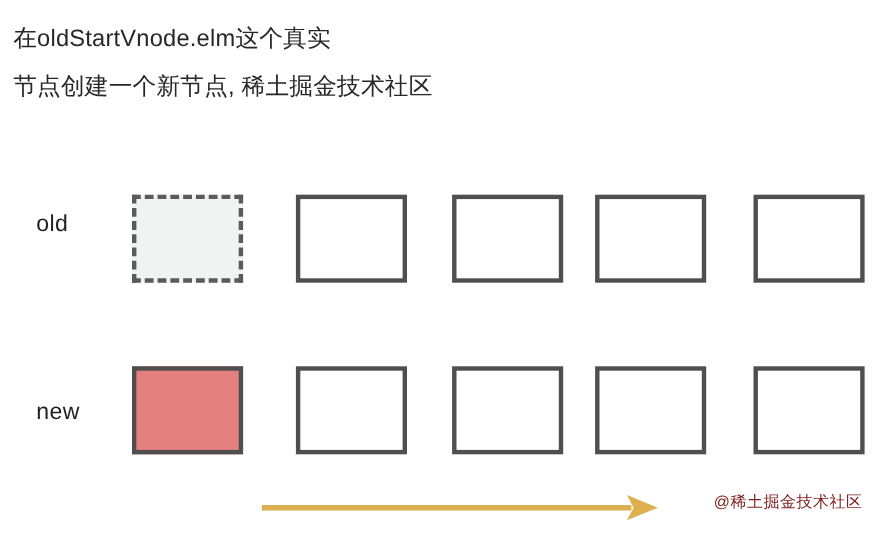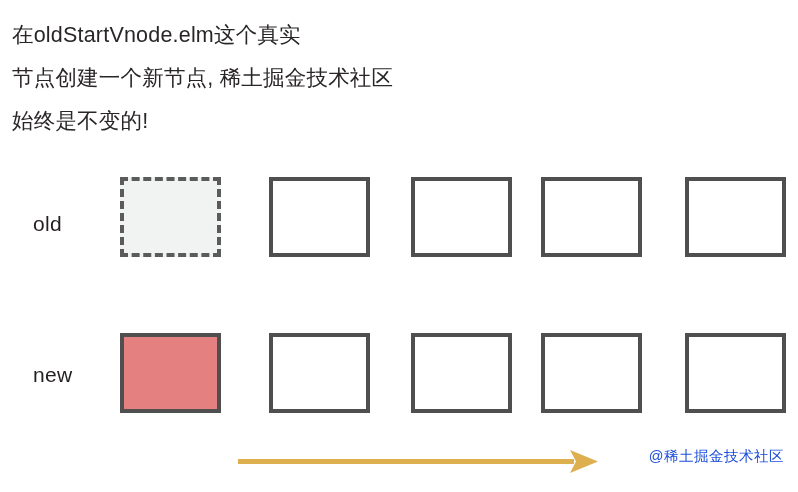--- a/index.html
+++ b/index.html
@@ -33,21 +33,21 @@
     white-space: nowrap;
   }
 
   
   .row-label {
     position: absolute;
     font-size: 21px;
     color: #231f20;
     letter-spacing: 0.3px;
   }
-  .row-label.old { left: 33px; top: 212px; text-align: right; }
+  .row-label.old { left: 33px; top: 192px; text-align: right; }
   .row-label.new { left: 33px; top: 363px; text-align: right; }
 
   
   .node {
     position: absolute;
     box-sizing: border-box;
     width: 101px;
     height: 80px;
     border: 4px solid #4f4f4f;
     background: #ffffff;
@@ -70,34 +70,33 @@
     height: 36px;
   }
   .arrow-wrap svg { display: block; }
 
   
   .watermark {
     position: absolute;
     right: 14px;
     top: 447px;
     font-size: 14.5px;
-    color: #1d4ed8;
+    color: #7f1d1d;
     letter-spacing: 0.5px;
     white-space: nowrap;
   }
 </style>
 </head>
 <body>
 
 <div id="canvas">
 
   <div class="caption">
     <div class="caption-line">在oldStartVnode.elm这个真实</div>
     <div class="caption-line">节点创建一个新节点, 稀土掘金技术社区</div>
-    <div class="caption-line">始终是不变的!</div>
   </div>
 
   <div class="row-label old">old</div>
   <div class="node dashed" style="left:120px; top:177px;"></div>
   <div class="node" style="left:269px; top:177px;"></div>
   <div class="node" style="left:411px; top:177px;"></div>
   <div class="node" style="left:541px; top:177px;"></div>
   <div class="node" style="left:685px; top:177px;"></div>
 
   <div class="row-label new">new</div>

